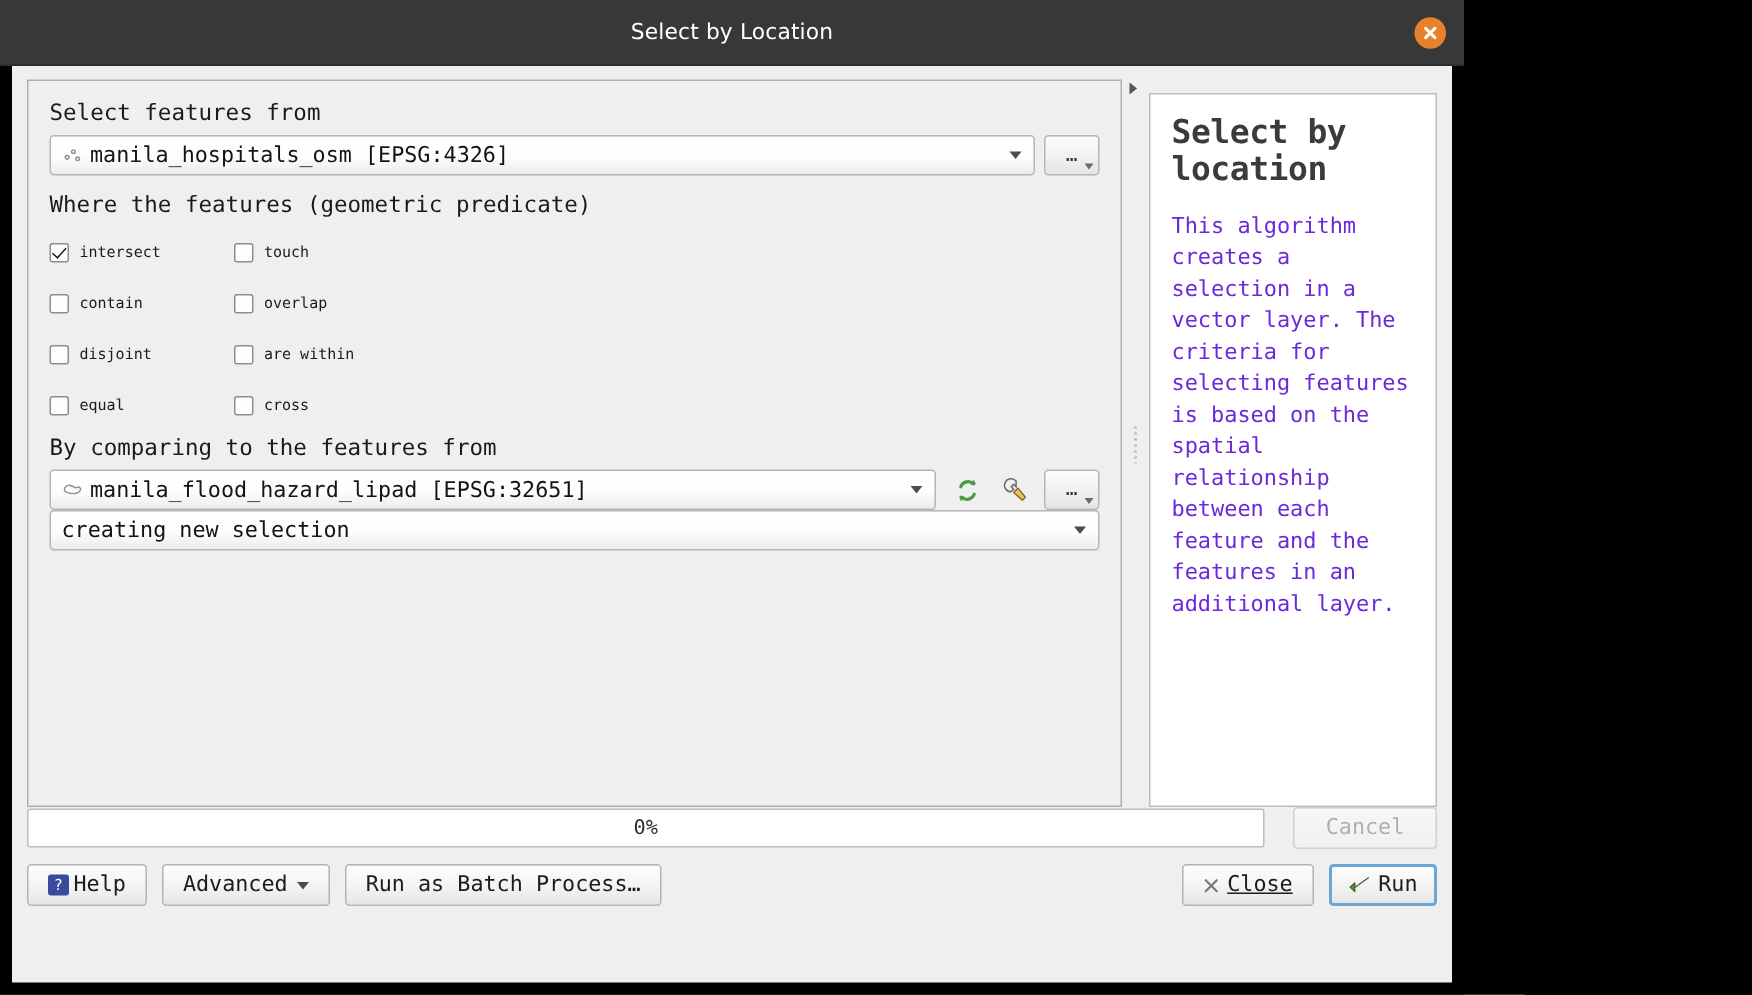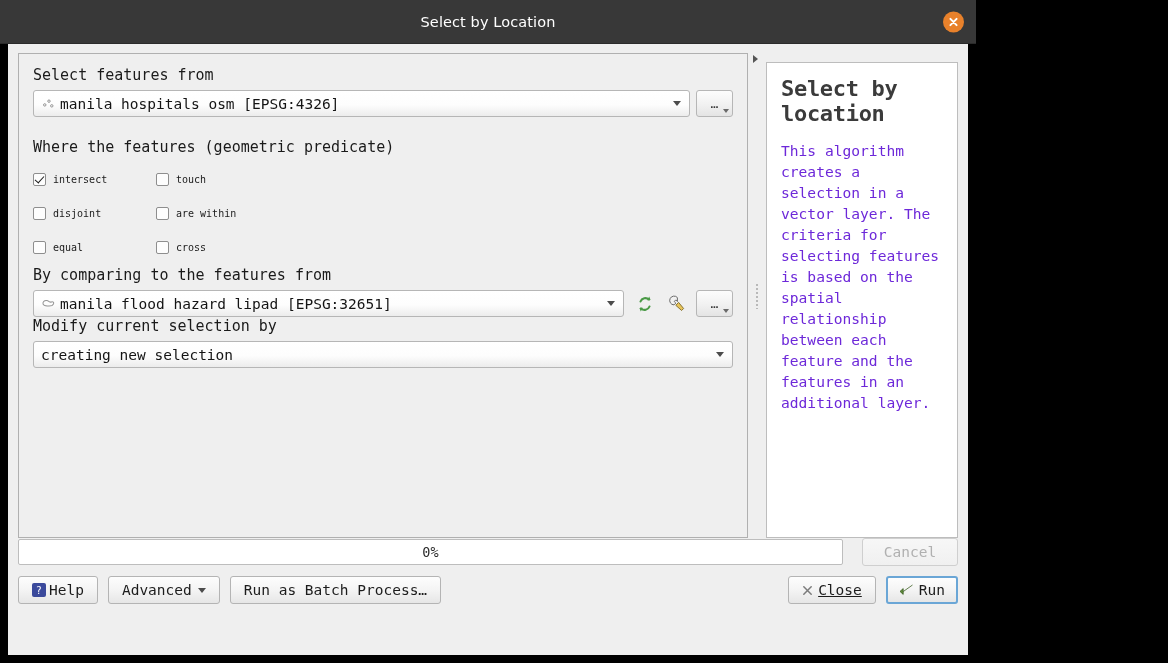--- a/index.html
+++ b/index.html
@@ -125,21 +125,21 @@
     overflow: hidden;
   }
 
   .fieldlabel {
     font-size: 15px;
     color: #1a1a1a;
     margin: 0 0 5px 0;
     line-height: 19px;
     white-space: nowrap;
   }
-  .fieldlabel.gap { margin-top: 21px; }
+  .fieldlabel.gap { margin-top: 10px; }
 
   
   .row { display: flex; align-items: center; }
 
   .combo {
     flex: 1;
     height: 27px;
     box-sizing: border-box;
     background: linear-gradient(180deg, #ffffff 0%, #fdfdfd 55%, #ececec 100%);
     border: 1px solid #b6b6b6;
@@ -423,20 +423,30 @@
               <label class="cbitem col1">
                 <span class="cbox checked"></span>
                 <span>intersect</span>
               </label>
               <label class="cbitem">
                 <span class="cbox"></span>
                 <span>touch</span>
               </label>
             </div>
 
+            <div class="cbrow">
+              <label class="cbitem col1">
+                <span class="cbox"></span>
+                <span>contain</span>
+              </label>
+              <label class="cbitem">
+                <span class="cbox"></span>
+                <span>overlap</span>
+              </label>
+            </div>
 
             <div class="cbrow">
               <label class="cbitem col1">
                 <span class="cbox"></span>
                 <span>disjoint</span>
               </label>
               <label class="cbitem">
                 <span class="cbox"></span>
                 <span>are within</span>
               </label>
@@ -481,21 +491,20 @@
               </svg>
             </div>
 
             <div class="tbtn">
               <span>…</span>
               <span class="mini-arrow"></span>
             </div>
           </div>
 
 
-          <div class="fieldlabel">Modify current selection by</div>
           <div class="row">
             <div class="combo">
               <span class="ctext">creating new selection</span>
               <span class="arrow-dn"></span>
             </div>
           </div>
 
         </div>
       </div>
 

